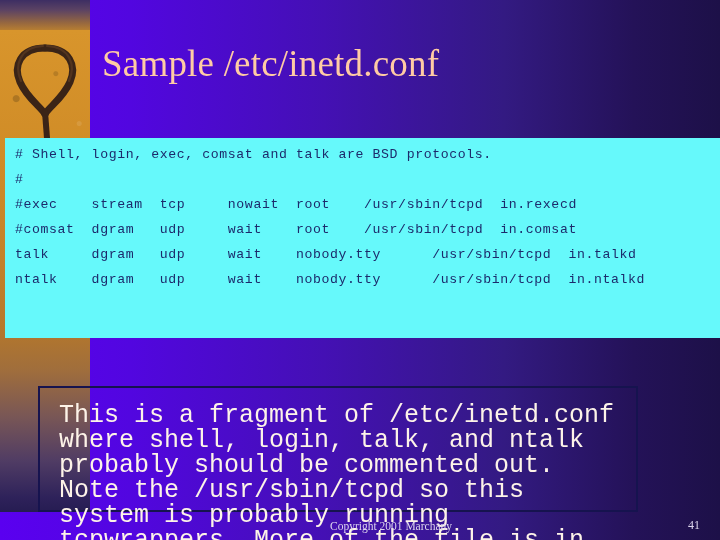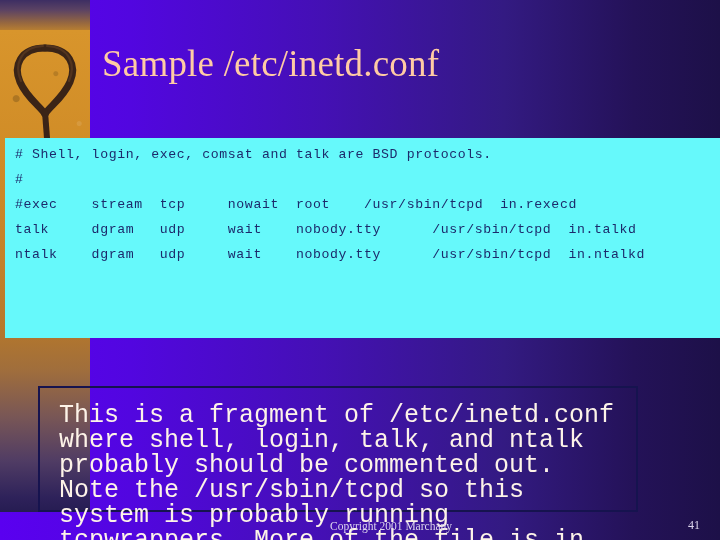--- a/index.html
+++ b/index.html
@@ -157,20 +157,21 @@
     </svg>
     <div class="photo-fade"></div>
   </div>
 
   <div class="title">Sample /etc/inetd.conf</div>
 
   <div class="code-block">
     <div class="code-line"># Shell, login, exec, comsat and talk are BSD protocols.</div>
     <div class="code-line">#</div>
     <div class="code-line">#exec    stream  tcp     nowait  root    /usr/sbin/tcpd  in.rexecd</div>
+    <div class="code-line">#comsat  dgram   udp     wait    root    /usr/sbin/tcpd  in.comsat</div>
     <div class="code-line">talk     dgram   udp     wait    nobody.tty      /usr/sbin/tcpd  in.talkd</div>
     <div class="code-line">ntalk    dgram   udp     wait    nobody.tty      /usr/sbin/tcpd  in.ntalkd</div>
   </div>
 
   <div class="body-box">
     <p class="body-text">This is a fragment of /etc/inetd.conf where shell, login, talk, and ntalk probably should be commented out.  Note the /usr/sbin/tcpd so this system is probably running tcpwrappers.  More of the file is in the notes pages.</p>
   </div>
 
   <div class="footer-copyright">Copyright 2001 Marchany</div>
   <div class="footer-pagenum">41</div>

